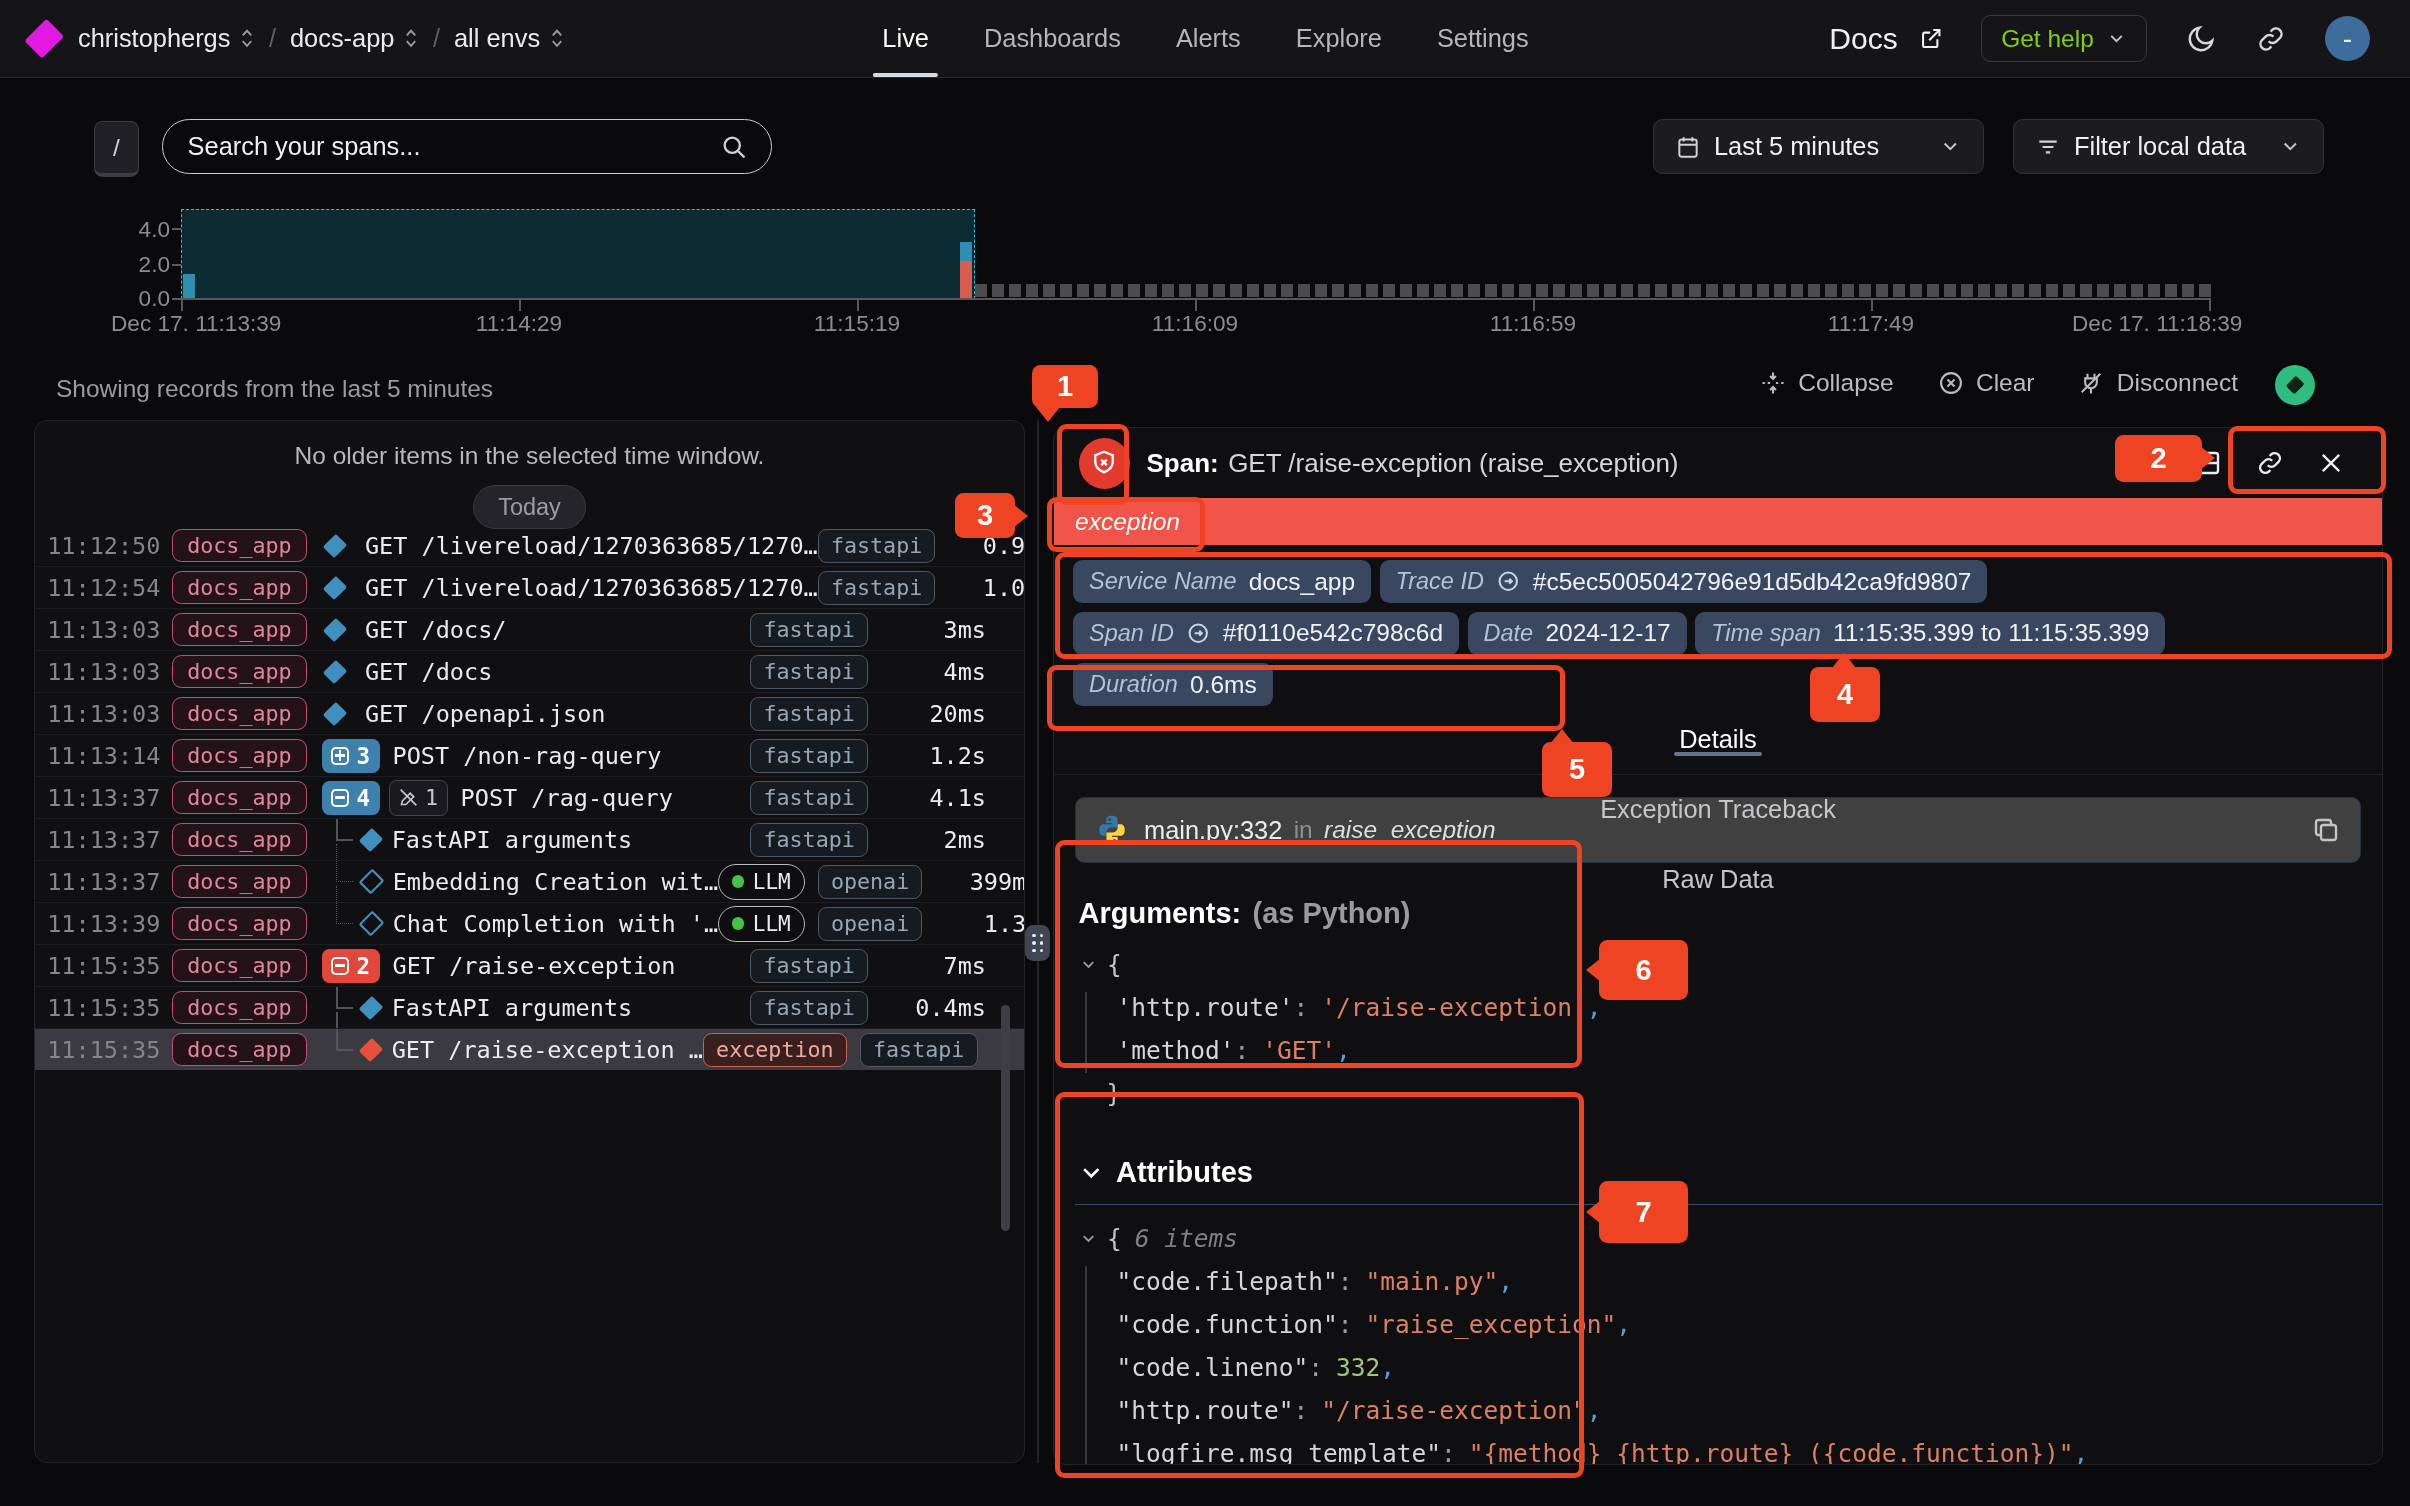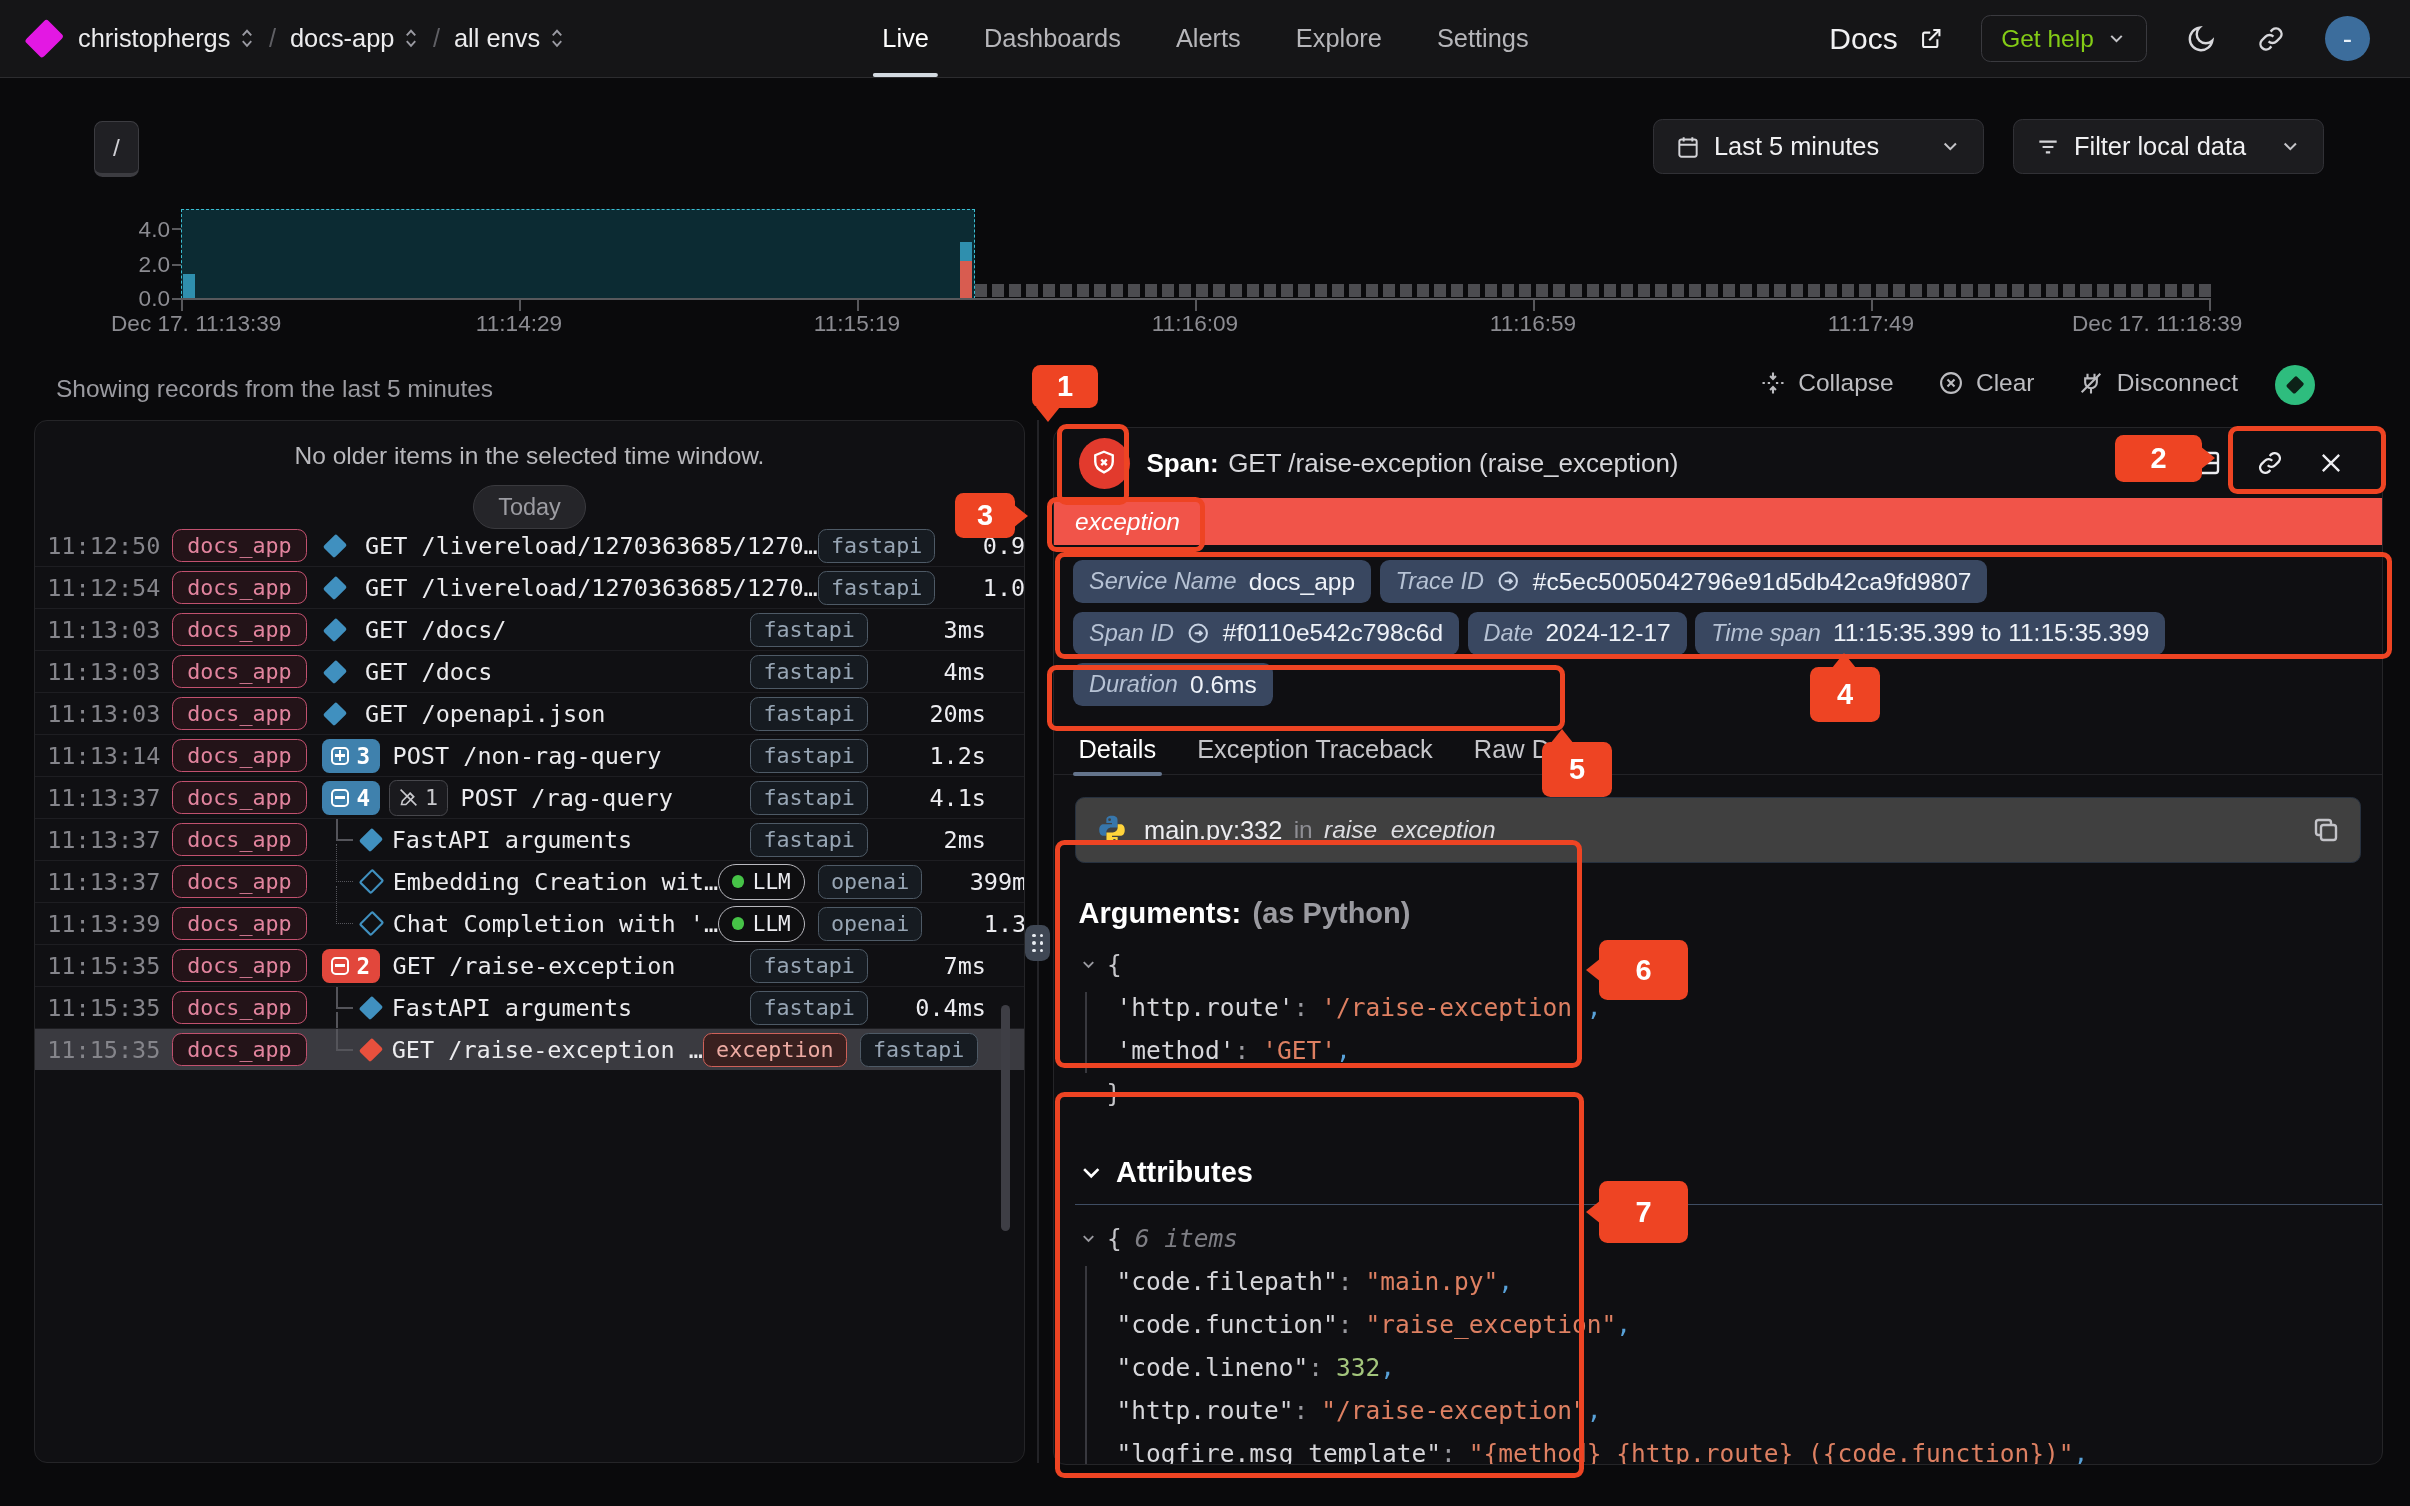--- a/index.html
+++ b/index.html
@@ -129,21 +129,21 @@
   .dp-title b{color:#ffffff;margin-right:9.4px;}
   .dp-hicons{margin-left:auto;display:flex;align-items:center;gap:32px;color:#ececf0;padding-right:13px;}
   .dp-banner{height:47px;background:#f15449;display:flex;align-items:center;padding-left:21px;
              font-size:24.5px;color:#fff;font-style:italic;}
   .dp-meta{padding:15px 19px 3.8px;display:flex;flex-wrap:wrap;gap:8.5px 8.5px;}
   .meta-pill{background:#394760;border-radius:9.4px;height:43px;display:flex;align-items:center;
              gap:12.2px;padding:0 16px;box-sizing:border-box;}
   .meta-label{font-style:italic;font-size:23.5px;color:#b6c2d4;}
   .meta-val{font-size:24.5px;color:#eef2f8;}
   .dp-tabs{margin-top:15px;padding:0 24.5px;height:49px;display:flex;gap:41px;align-items:center;
-           border-bottom:1.9px solid #232327;position:relative;}
+           border-bottom:1.9px solid #232327;position:relative;flex-direction:column;}
   .dp-tab{font-size:25.4px;color:#c6c6ca;height:100%;display:flex;align-items:center;position:relative;cursor:pointer;}
   .dp-tab.active{color:#fff;}
   .dp-tab.active::after{content:"";position:absolute;left:-5.6px;right:-5.6px;bottom:-1.9px;height:3.8px;
                         background:#64748c;border-radius:1.9px;}
   .dp-source{margin:22.6px 21px 0;height:66px;border:1.9px solid #27313f;background:#404040;border-radius:9.4px;
              display:flex;align-items:center;padding:0 19px;box-sizing:border-box;}
   .src-file{margin-left:15px;font-size:25.4px;color:#ececf0;}
   .src-in{margin:0 11.3px;font-size:24.5px;color:#8e8e94;}
   .src-fn{font-size:24.5px;font-style:italic;color:#dedee2;}
   .copy-btn{margin-left:auto;color:#c3c3c8;cursor:pointer;}
@@ -255,20 +255,29 @@
           </svg>
       </span>
       <span class="avatar">
         <span>-</span>
       </span>
     </div>
   </div>
 
   <div class="slash-key">
     <span>/</span>
+  </div>
+  <div class="searchbox">
+    <input class="search-input" placeholder="Search your spans..." style="">
+    <span style="color:#cfcfd4;">
+      <svg width="28" height="28" viewBox="0 0 24 24" fill="none" stroke="currentColor" stroke-width="2">
+          <circle cx="10.5" cy="10.5" r="6.5"></circle>
+          <path d="M15.5 15.5L21 21"></path>
+        </svg>
+    </span>
   </div>
   <div class="pill-btn" style="left:1653px;width:331px;">
     <span style="color:#d4d4d8;">
       <svg width="26" height="26" viewBox="0 0 24 24" fill="none" stroke="currentColor" stroke-width="1.8">
           <rect x="4" y="5" width="16" height="16" rx="2"></rect>
           <path d="M8 3v4M16 3v4M4 10h16"></path>
         </svg>
     </span>
     <span>Last 5 minutes</span>
     <span class="chev" style="margin-left:auto;">

